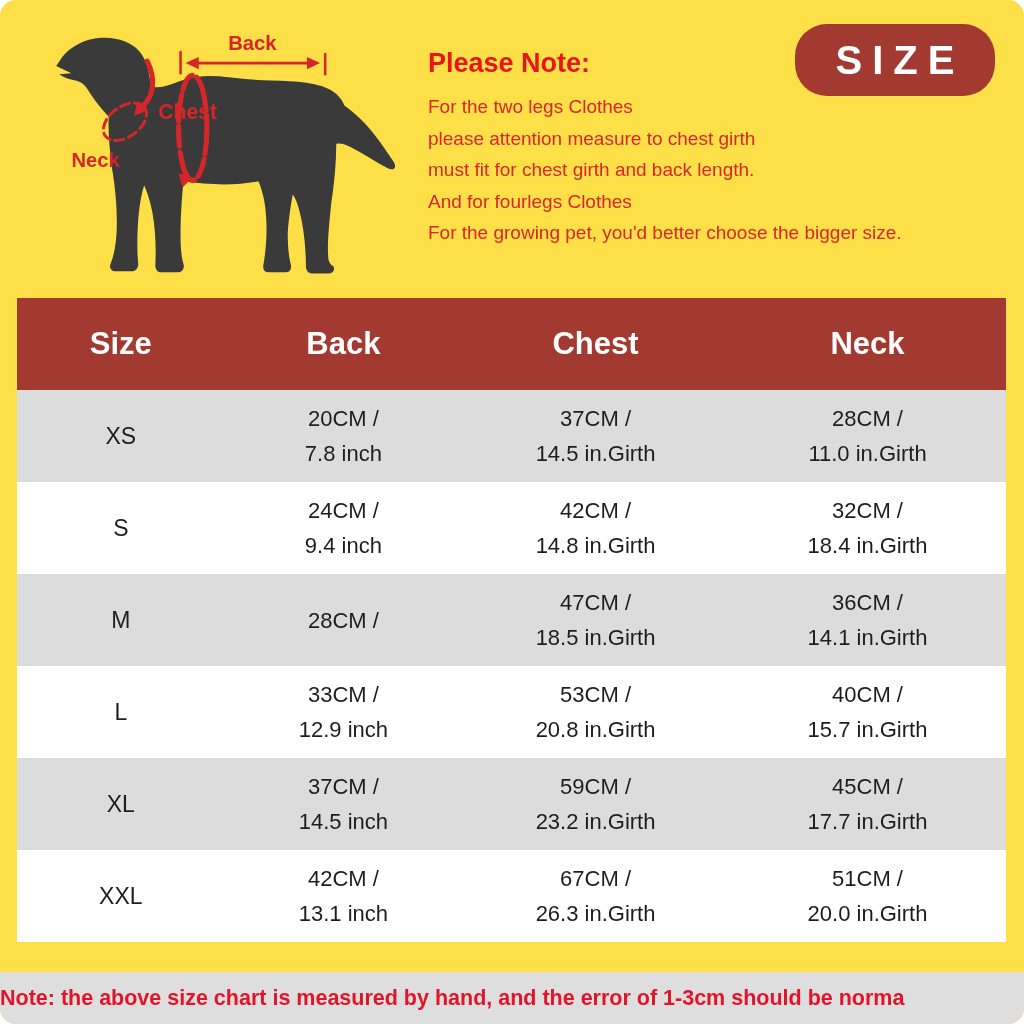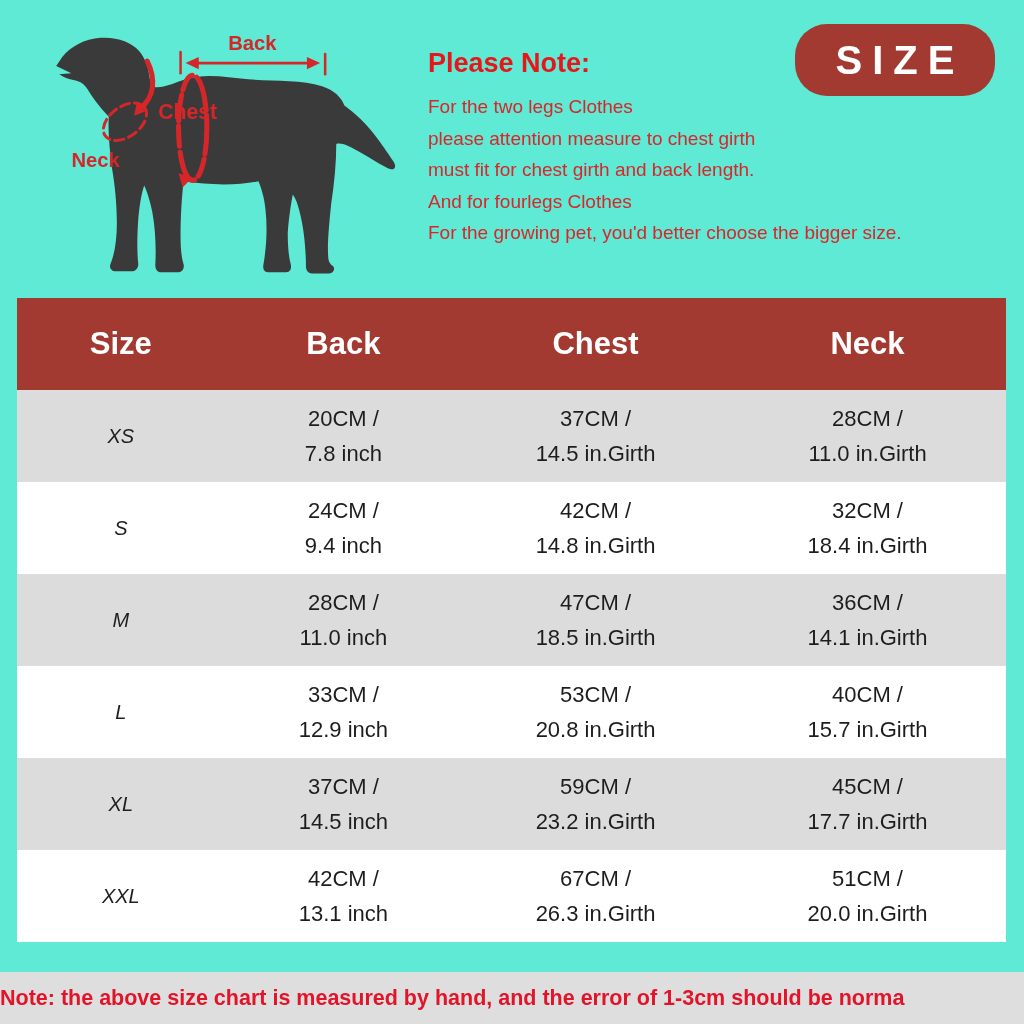--- a/index.html
+++ b/index.html
@@ -1,22 +1,23 @@
 <!DOCTYPE html>
 <html><head>
 <meta charset="utf-8">
 <style>
   html, body { margin: 0; padding: 0; background: #ffffff; }
   * { box-sizing: border-box; }
   .sheet {
     position: relative;
     width: 1024px; height: 1024px;
-    background: #5eead4;
+    background: #fde047;
     font-family: "Liberation Sans", sans-serif;
     overflow: hidden;
+    border-radius: 16px;
   }
 
   
   .dog-svg {
     position: absolute; left: 38px; top: 16px;
     width: 364px; height: 264px;
   }
   .dog-svg text {
     font-family: "Liberation Sans", sans-serif;
     font-weight: bold;
@@ -52,21 +53,21 @@
     height: 92px; background: #a23a32;
     color: #ffffff; font-weight: bold; font-size: 31px;
     align-items: center;
   }
   .trow { height: 92px; background: #ffffff; align-items: center; }
   .trow:nth-child(even) { background: #dcdcdc; }
   .col-size { width: 21%; text-align: center; }
   .col-back { width: 24%; text-align: center; }
   .col-chest { width: 27%; text-align: center; }
   .col-neck { width: 28%; text-align: center; }
-  .size-label { font-size: 20px; color: #1e1e1e; font-style: italic; }
+  .size-label { font-size: 23px; color: #1e1e1e; }
   .cell-line { font-size: 22px; line-height: 35px; color: #1d1d1d; }
 
   
   .footer-note {
     position: absolute; left: 0; top: 972px;
     width: 1024px; height: 52px;
     background: #dedede;
     display: flex; align-items: center; justify-content: flex-start;
   }
   .footer-note span {
@@ -199,21 +200,20 @@
       <div class="col-neck">
         <div class="cell-line">32CM /</div>
         <div class="cell-line">18.4 in.Girth</div>
       </div>
     </div>
 
     <div class="trow">
       <div class="col-size size-label">M</div>
       <div class="col-back">
         <div class="cell-line">28CM /</div>
-        <div class="cell-line">11.0 inch</div>
       </div>
       <div class="col-chest">
         <div class="cell-line">47CM /</div>
         <div class="cell-line">18.5 in.Girth</div>
       </div>
       <div class="col-neck">
         <div class="cell-line">36CM /</div>
         <div class="cell-line">14.1 in.Girth</div>
       </div>
     </div>

